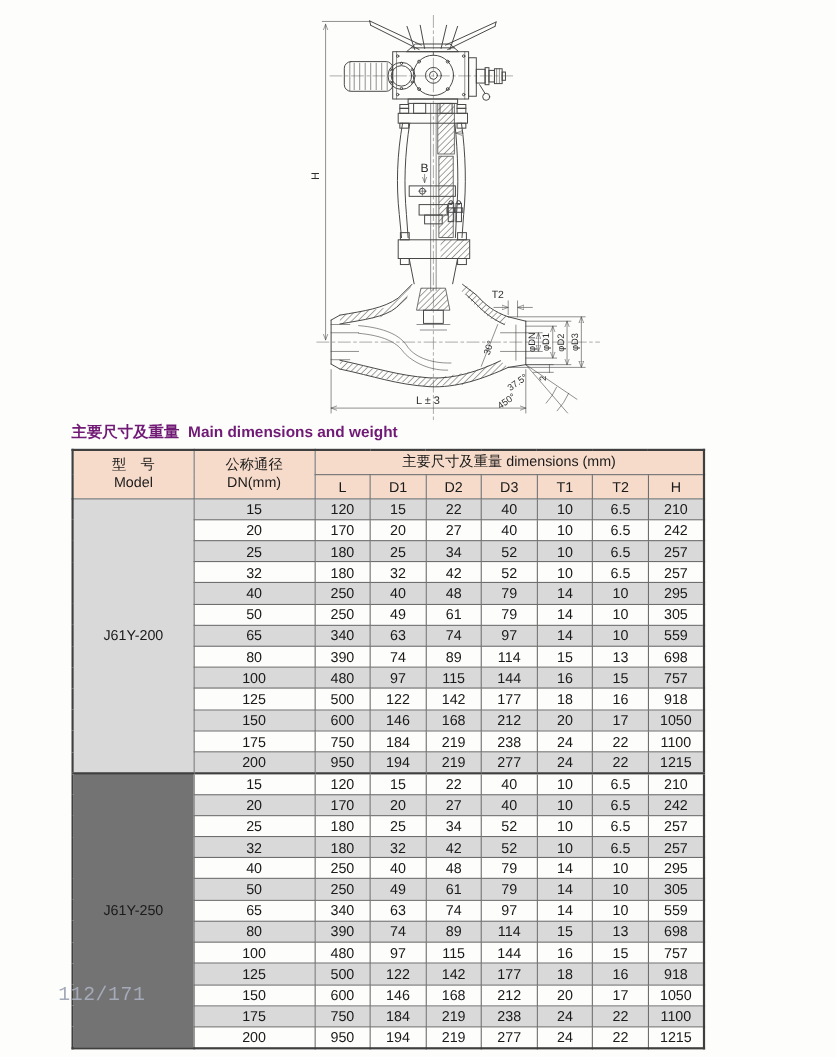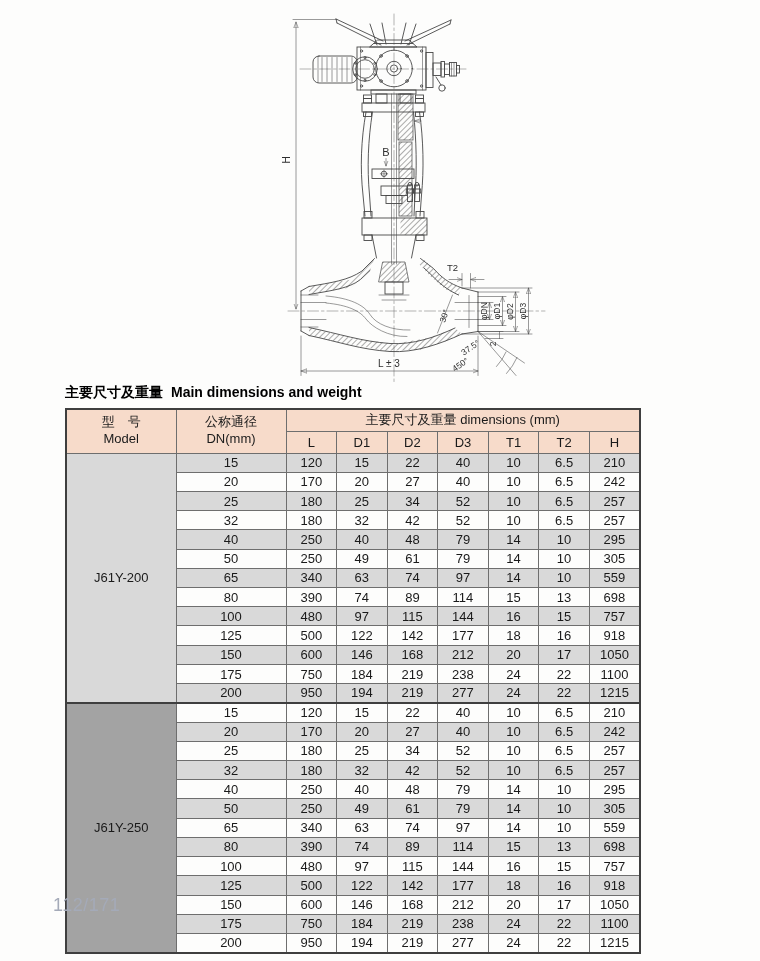--- a/index.html
+++ b/index.html
@@ -17,35 +17,35 @@
   svg.drawing{position:absolute;left:0;top:0;}
   svg.drawing path, svg.drawing line, svg.drawing rect, svg.drawing circle, svg.drawing ellipse{
     fill:none;stroke:var(--line);stroke-width:.9;stroke-linecap:round;}
   svg.drawing .thin{stroke-width:.55;}
   svg.drawing .dim{stroke-width:.55;}
   svg.drawing .cl{stroke-width:.5;stroke-dasharray:11 3 2.5 3;stroke:#6a6a6a;}
   svg.drawing .hatch{fill:url(#hh);stroke:none;}
   svg.drawing .hatchline{fill:url(#hh);stroke:var(--line);stroke-width:.7;}
   svg.drawing text{fill:#2e2e2e;stroke:none;font-family:"Liberation Sans",sans-serif;}
   .t11{font-size:11px;} .t10{font-size:10px;} .t95{font-size:9.5px;} .t85{font-size:8.5px;}
-  .section-title{position:absolute;left:65px;top:384px;font-size:14px;font-weight:bold;color:#000000;white-space:nowrap;}
+  .section-title{position:absolute;left:65px;top:384px;font-size:14px;font-weight:bold;color:#701a75;white-space:nowrap;}
   .section-title .en{margin-left:8px;}
   table.dims{position:absolute;left:65px;top:408px;width:576px;border-collapse:collapse;table-layout:fixed;
     font-size:13px;color:var(--ink);border:2px solid var(--border-heavy);}
   table.dims th,table.dims td{border:1px solid var(--border);text-align:center;vertical-align:middle;
     padding:0;font-weight:normal;overflow:hidden;}
   table.dims thead th{background:var(--header-bg);}
   table.dims thead tr{height:22px;}
   table.dims thead .twoline div{line-height:1.3;}
   table.dims tbody tr{height:19.23px;}
   table.dims tbody tr.alt td:not(.model-cell){background:var(--row-alt);}
-  table.dims tbody td.model-cell{background:#a3a3a3;}
+  table.dims tbody td.model-cell{background:#737373;}
   table.dims tbody td.model-cell.model-shaded{background:var(--row-alt);}
   table.dims tbody tr.group-start td{border-top:2px solid var(--border-heavy);}
-  .page-number{position:absolute;left:53px;top:895px;font-size:18px;color:var(--pagenum);letter-spacing:.5px;}
+  .page-number{position:absolute;left:53px;top:895px;font-size:18px;color:var(--pagenum);letter-spacing:.5px;font-family:Liberation Mono, monospace;}
 </style>
 </head>
 <body>
 
 <div class="page">
 
   <svg class="drawing" width="760" height="396" viewBox="0 0 760 396">
     <defs>
       <pattern id="hh" width="4" height="4" patternUnits="userSpaceOnUse" patternTransform="rotate(45)">
         <line x1="0" y1="0" x2="0" y2="4" stroke="#5f5f5f" stroke-width="0.5"></line>

